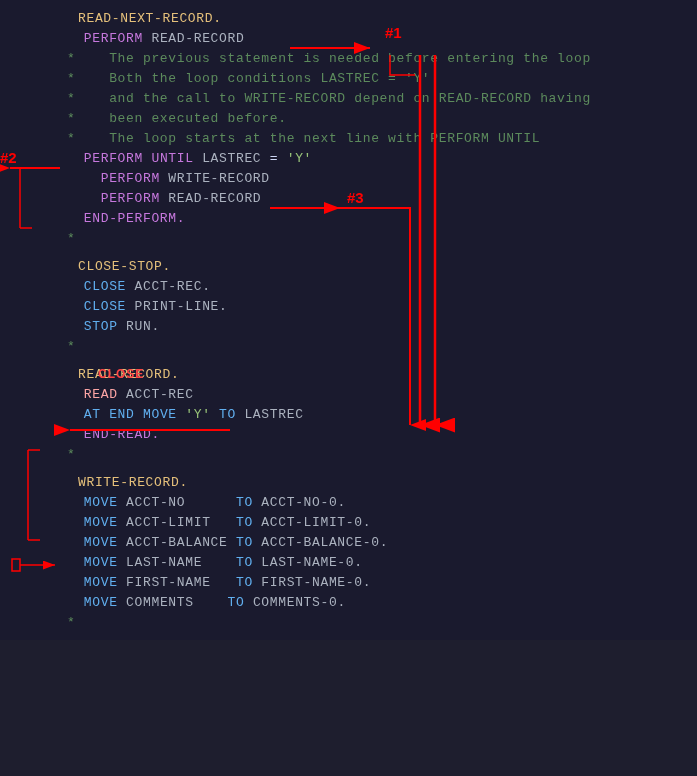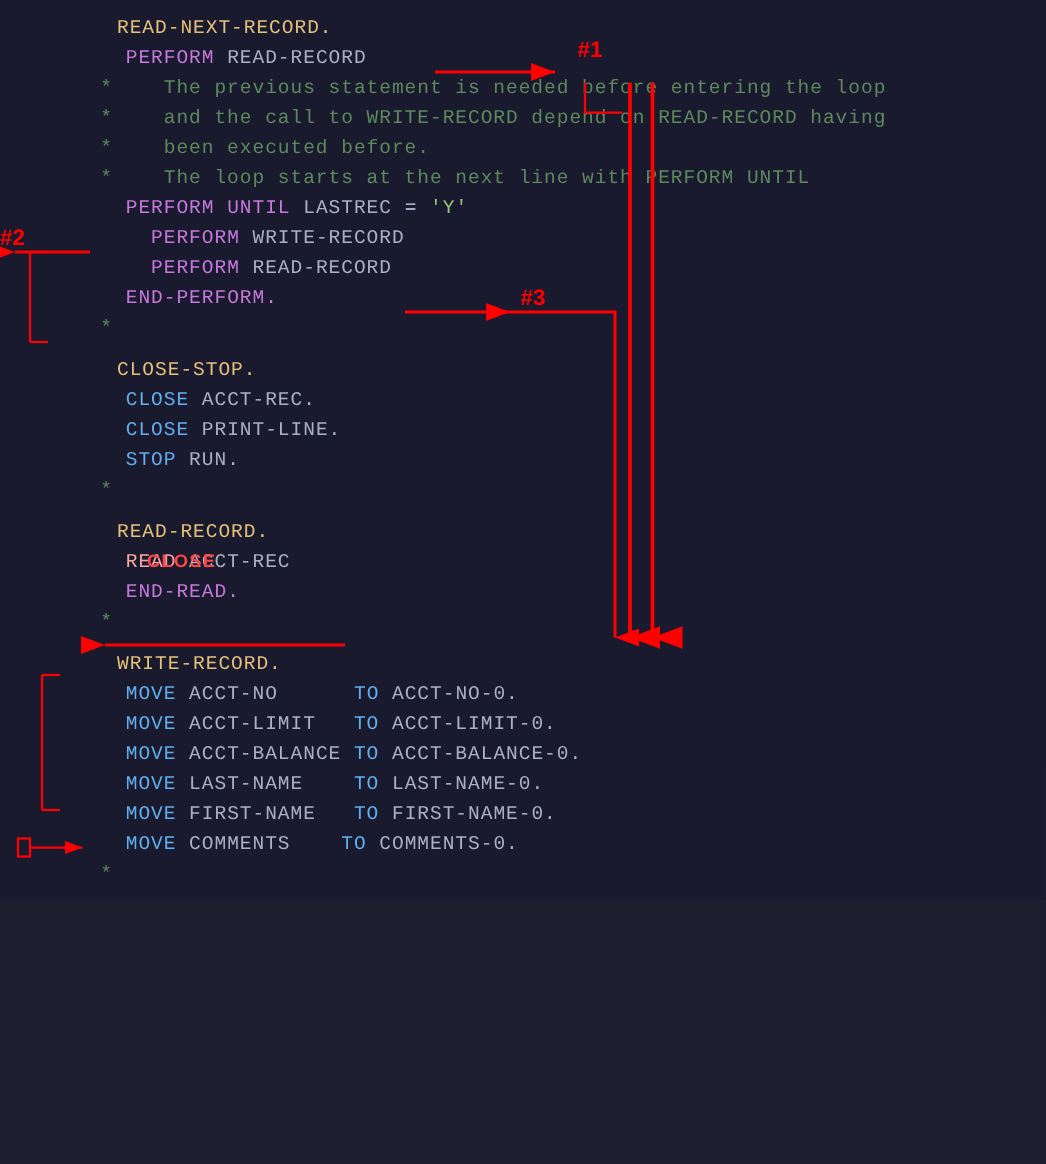--- a/index.html
+++ b/index.html
@@ -98,20 +98,24 @@
     <span class="gutter"></span>
     <span class="code-text">    <span class="kw-perform">PERFORM</span> <span class="var">READ-RECORD</span></span>
   </div>
 
   <div class="line">
     <span class="gutter"></span>
     <span class="code-text comment">  *    The previous statement is needed before entering the loop</span>
   </div>
   <div class="line">
     <span class="gutter"></span>
+    <span class="code-text comment">  *    Both the loop conditions LASTREC = 'Y'</span>
+  </div>
+  <div class="line">
+    <span class="gutter"></span>
     <span class="code-text comment">  *    and the call to WRITE-RECORD depend on READ-RECORD having</span>
   </div>
   <div class="line">
     <span class="gutter"></span>
     <span class="code-text comment">  *    been executed before.</span>
   </div>
   <div class="line">
     <span class="gutter"></span>
     <span class="code-text comment">  *    The loop starts at the next line with PERFORM UNTIL</span>
   </div>
@@ -173,20 +177,24 @@
   <div class="line">
     <span class="gutter"></span>
     <span class="code-text"><span class="label">READ-RECORD.</span></span>
   </div>
 
   <div class="line">
     <span class="gutter"></span>
     <span class="code-text">    <span class="kw-read">READ</span> <span class="var">ACCT-REC</span></span>
   </div>
 
+  <div class="line">
+    <span class="gutter"></span>
+    <span class="code-text">    <span class="kw-at-end">AT END</span> <span class="kw-move">MOVE</span> <span class="str">'Y'</span> <span class="kw-move">TO</span> <span class="var">LASTREC</span></span>
+  </div>
 
   <div class="line">
     <span class="gutter"></span>
     <span class="code-text">    <span class="kw-end-read">END-READ.</span></span>
   </div>
 
   <div class="line">
     <span class="gutter"></span>
     <span class="code-text comment">  *</span>
   </div>

